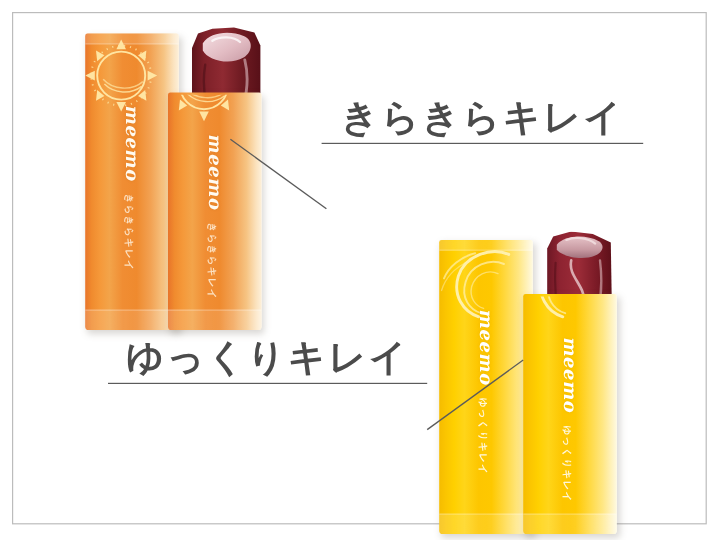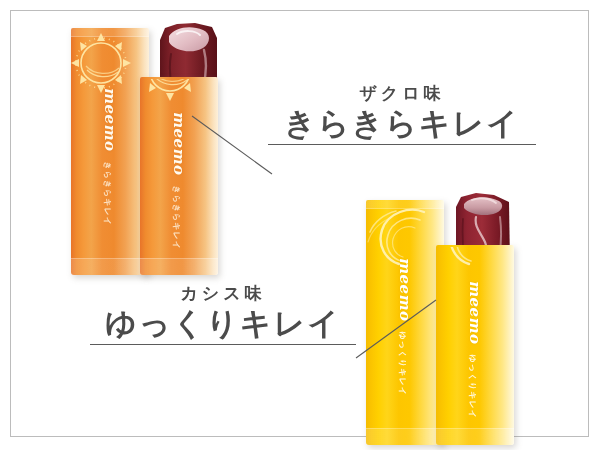--- a/index.html
+++ b/index.html
@@ -265,21 +265,20 @@
         <span class="tagline">きらきらキレイ</span>
       </div>
     </div>
   </div>
 
   <svg class="leader" width="120" height="70" style="left:188px; top:112px;">
     <line x1="4" y1="4" x2="84" y2="62" stroke="#5b5b5b" stroke-width="1.1"></line>
   </svg>
 
   <div class="callout" style="left:268px; top:82px; width:268px;">
-    <div class="flavor" style="text-align:center;">ザクロ味</div>
     <div class="headline" style="text-align:center;">きらきらキレイ</div>
     <div class="rule"></div>
   </div>
 
   <div class="packet-group" style="left:330px; top:170px; width:270px; height:280px;">
 
     <div class="jelly" style="left:124px; top:23px; width:58px; height:70px;">
       <svg width="58" height="70" viewBox="0 0 58 70">
         <defs>
           <linearGradient id="jelYel" x1="0" y1="0" x2="1" y2="0">
@@ -341,18 +340,17 @@
         <span class="tagline">ゆっくりキレイ</span>
       </div>
     </div>
   </div>
 
   <svg class="leader" width="120" height="70" style="left:352px; top:296px;">
     <line x1="4" y1="62" x2="84" y2="4" stroke="#5b5b5b" stroke-width="1.1"></line>
   </svg>
 
   <div class="callout" style="left:90px; top:282px; width:266px;">
-    <div class="flavor" style="text-align:center;">カシス味</div>
     <div class="headline" style="text-align:center;">ゆっくりキレイ</div>
     <div class="rule"></div>
   </div>
 
 </div>
 
 </body></html>

